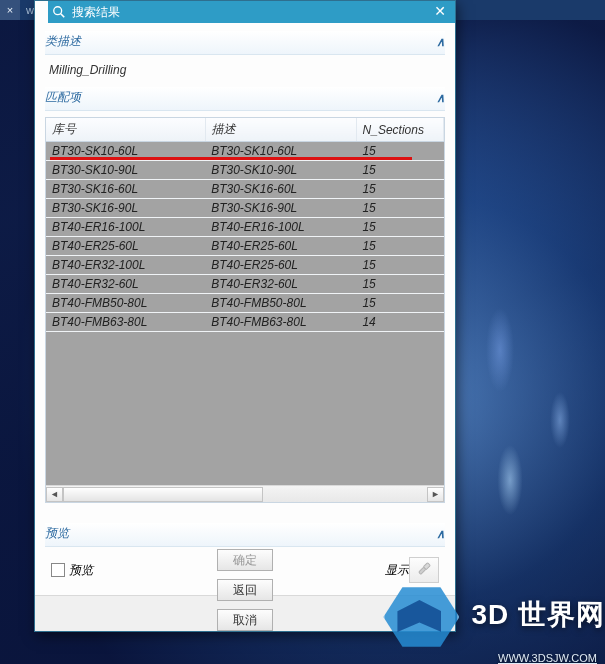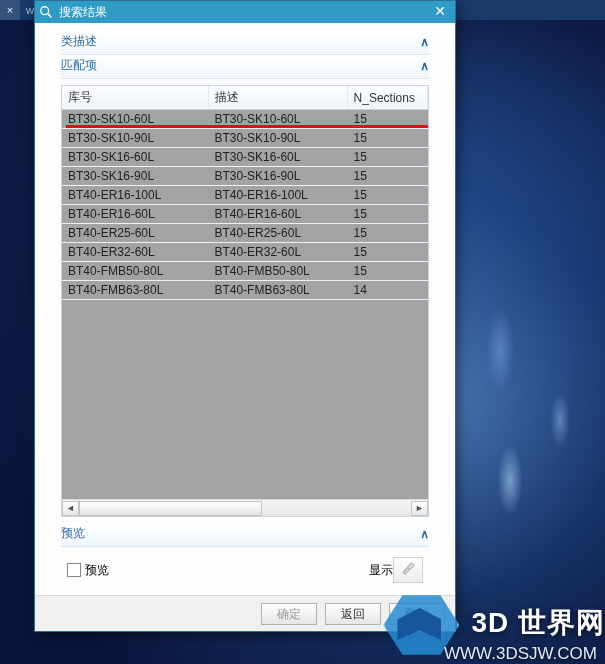--- a/index.html
+++ b/index.html
@@ -24,27 +24,27 @@
   .topbar .tab-close { width: 20px; height: 20px; background: rgba(255,255,255,0.12); color:#e8f0f8; text-align:center; line-height:20px; font-size:11px; cursor:pointer; }
   .topbar .email { margin-left: 6px; color:#a8bed6; font-size:11px; }
 
   .dialog {
     position: absolute; left: 34px; top: 0; width: 422px; height: 632px;
     background: #fdfdfd; border: 1px solid #2e6f8f; box-shadow: 2px 4px 12px rgba(0,0,0,0.5);
     display: flex; flex-direction: column;
   }
   .titlebar {
     height: 22px; background: #2e9cc6; color: #fff; display: flex; align-items: center;
-    padding: 0 4px; gap: 6px;
+    padding: 0 4px; gap: 6px; margin-left: 13px;
   }
   .titlebar .search-icon { width: 14px; height: 14px; display:inline-block; }
   .titlebar .title-text { flex: 1; font-size: 12px; }
   .titlebar .close-btn { width: 22px; height: 20px; text-align:center; cursor:pointer; font-size:14px; line-height:18px; }
 
-  .content { padding: 8px 26px; flex: 1; display: flex; flex-direction: column; overflow: hidden; }
+  .content { padding: 8px 10px; flex: 1; display: flex; flex-direction: column; overflow: hidden; font-style: italic; }
 
   .section-header {
     display: flex; align-items: center; justify-content: space-between;
     color: #2d6aa0; font-size: 12px; padding: 2px 0 4px 0;
     background: linear-gradient(#fff, #eef5fb);
     border-bottom: 1px solid #d9e6f0;
   }
   .section-header .chev { color:#2d6aa0; font-weight:bold; cursor:pointer; }
 
   .class-desc-body { padding: 8px 4px 10px 4px; color:#333; }
@@ -77,44 +77,44 @@
   .hscroll .thumb {
     position:absolute; left:0; top:0; height:15px; width:55%;
     border:1px solid #c4c4c4; background:linear-gradient(#fefefe,#e4e4e4); cursor:pointer;
   }
 
   .redline {
     position:absolute; height:3px; background:#d11; z-index:5;
     pointer-events:none;
   }
 
-  .preview-section { margin-top:6px; }
+  .preview-section { margin-top:20px; }
   .preview-body {
     padding: 10px 6px 4px 6px; display:flex; align-items:center; justify-content:space-between;
   }
   .preview-left { display:flex; align-items:center; gap:4px; }
   .chk { width:14px; height:14px; border:1px solid #888; background:#fff; display:inline-block; cursor:pointer; }
   .preview-right { display:flex; align-items:center; gap:0; }
   .display-btn {
     width:30px; height:26px; border:1px solid #cfcfcf; background:linear-gradient(#fdfdfd,#ececec);
     display:flex; align-items:center; justify-content:center; cursor:pointer;
   }
 
   .button-row {
     height: 36px; background:#f0f0f0; border-top:1px solid #d9d9d9;
-    display:flex; align-items:center; justify-content:flex-end; gap:8px; padding:0 10px;
+    display:flex; align-items:center; justify-content:flex-end; gap:8px; padding:0 10px;flex-direction:column;
   }
   .btn {
     min-width:56px; height:22px; border:1px solid #b0b0b0; background:linear-gradient(#fdfdfd,#e6e6e6);
     color:#333; text-align:center; line-height:20px; cursor:pointer; padding:0 10px;
   }
   .btn.disabled { color:#999; cursor:default; }
 
   .watermark {
-    position:absolute; right:0; bottom:2px; display:flex; align-items:center; gap:6px;
+    position:absolute; right:0; bottom:10px; display:flex; align-items:center; gap:6px;
     pointer-events:none;
   }
   .wm-hex {
     width:90px; height:78px; position:relative;
   }
   .wm-hex::before, .wm-hex::after, .wm-hex span {
     content:""; position:absolute;
   }
   .wm-hex::before {
     left:8px; top:8px; width:72px; height:62px;
@@ -125,22 +125,23 @@
   .wm-hex::after {
     left:22px; top:24px; width:44px; height:32px;
     background: rgba(20,80,150,0.9);
     clip-path: polygon(50% 0%, 100% 35%, 100% 100%, 50% 70%, 0% 100%, 0% 35%);
   }
   .wm-text {
     color:#fff; font-size:28px; font-weight:bold; text-shadow:0 2px 6px rgba(0,0,0,0.6);
     letter-spacing:1px; white-space:nowrap;
   }
   .wm-url {
-    position:absolute; right:8px; bottom:0; color:#dfeaf5; font-size:17px;
+    position:absolute; right:8px; bottom:0; color:#dfeaf5; font-size:11px;
     text-shadow:0 1px 3px rgba(0,0,0,0.7);
+    text-decoration:underline;
   }
 </style>
 </head>
 <body>
 
 <div class="bg"></div>
 
 <div class="topbar">
   <div class="tab-close">×</div>
   <div class="email">w@g</div>
@@ -157,20 +158,21 @@
     <span class="title-text">搜索结果</span>
     <span class="close-btn">✕</span>
   </div>
 
   <div class="content">
 
     <div class="section-header">
       <span>类描述</span>
       <span class="chev">∧</span>
     </div>
+    <div class="class-desc-body">Milling_Drilling</div>
 
     <div class="section-header">
       <span>匹配项</span>
       <span class="chev">∧</span>
     </div>
 
     <div class="match-body">
       <div class="table-wrap">
         <table>
           <colgroup>
@@ -213,26 +215,26 @@
                   <td>BT30-SK16-90L</td>
                   <td>BT30-SK16-90L</td>
                   <td>15</td>
                 </tr>
                 <tr>
                   <td>BT40-ER16-100L</td>
                   <td>BT40-ER16-100L</td>
                   <td>15</td>
                 </tr>
                 <tr>
-                  <td>BT40-ER16-60L</td>
-                  <td>BT40-ER16-60L</td>
-                  <td>15</td>
-                </tr>
-                <tr>
                   <td>BT40-ER25-60L</td>
+                  <td>BT40-ER25-60L</td>
+                  <td>15</td>
+                </tr>
+                <tr>
+                  <td>BT40-ER32-100L</td>
                   <td>BT40-ER25-60L</td>
                   <td>15</td>
                 </tr>
                 <tr>
                   <td>BT40-ER32-60L</td>
                   <td>BT40-ER32-60L</td>
                   <td>15</td>
                 </tr>
                 <tr>
                   <td>BT40-FMB50-80L</td>

